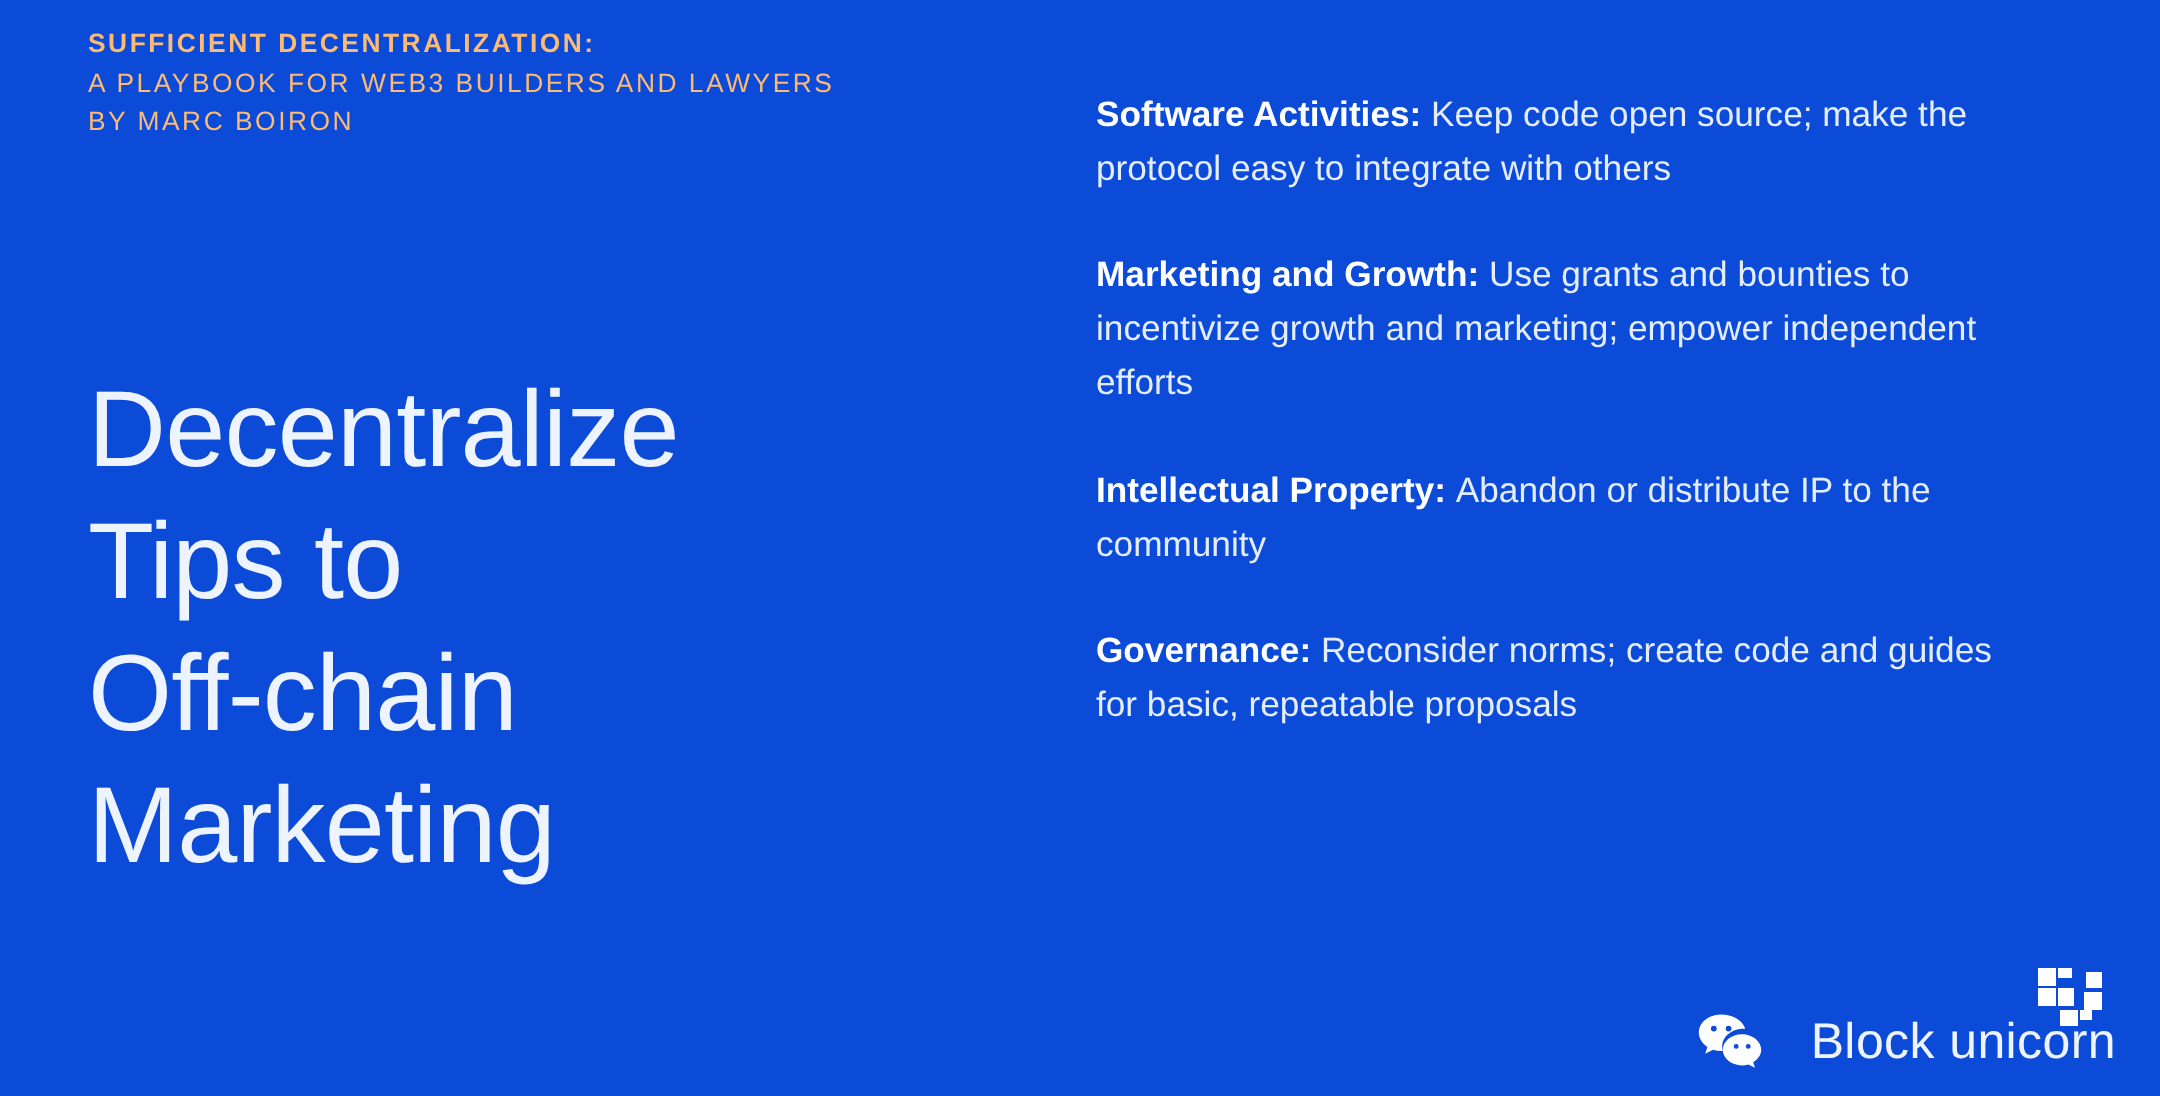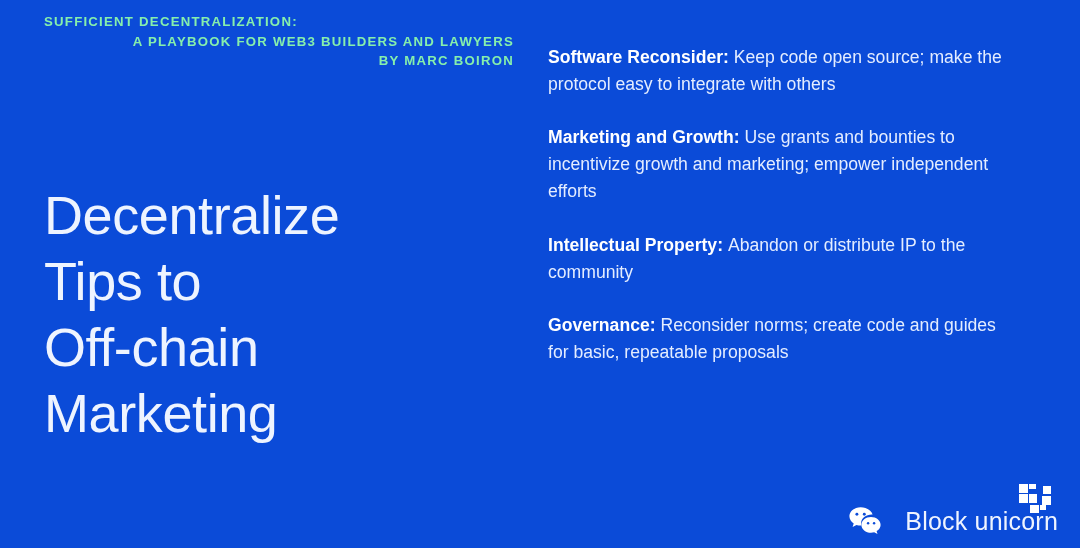--- a/index.html
+++ b/index.html
@@ -30,34 +30,33 @@
     top: 0;
     width: 470px;
     height: 548px;
   }
 
   .eyebrow {
     position: absolute;
     top: 12px;
     left: 0;
     width: 470px;
-    color: #86efac;
+    color: #fdba74;
     font-size: 13.2px;
     font-weight: bold;
     letter-spacing: 1.25px;
     line-height: 19.5px;
     text-transform: uppercase;
   }
   .eyebrow-line {
     display: block;
     white-space: nowrap;
   }
   .eyebrow-line.sub {
-    font-weight: bold;
-    text-align: right;
+    font-weight: normal;
   }
 
   .headline {
     position: absolute;
     top: 146px;
     left: 0;
     width: 470px;
     color: #eef4ff;
     font-size: 54px;
     font-weight: normal;
@@ -144,21 +143,21 @@
       <span class="headline-line">Tips to</span>
       <span class="headline-line">Off-chain</span>
       <span class="headline-line">Marketing</span>
     </h1>
 
   </div>
 
   <div class="right-col">
 
     <p class="tip">
-      <span class="tip-label">Software Reconsider: </span><span class="tip-text">Keep code open source; make the protocol easy to integrate with others</span>
+      <span class="tip-label">Software Activities: </span><span class="tip-text">Keep code open source; make the protocol easy to integrate with others</span>
     </p>
 
 
     <p class="tip">
       <span class="tip-label">Marketing and Growth: </span><span class="tip-text">Use grants and bounties to incentivize growth and marketing; empower independent efforts</span>
     </p>
 
     <p class="tip">
       <span class="tip-label">Intellectual Property: </span><span class="tip-text">Abandon or distribute IP to the community</span>
     </p>

